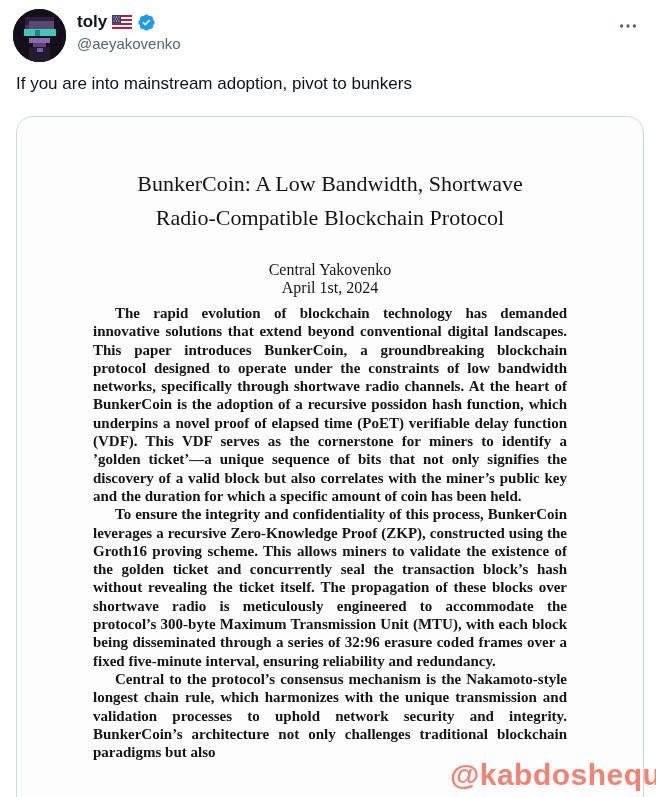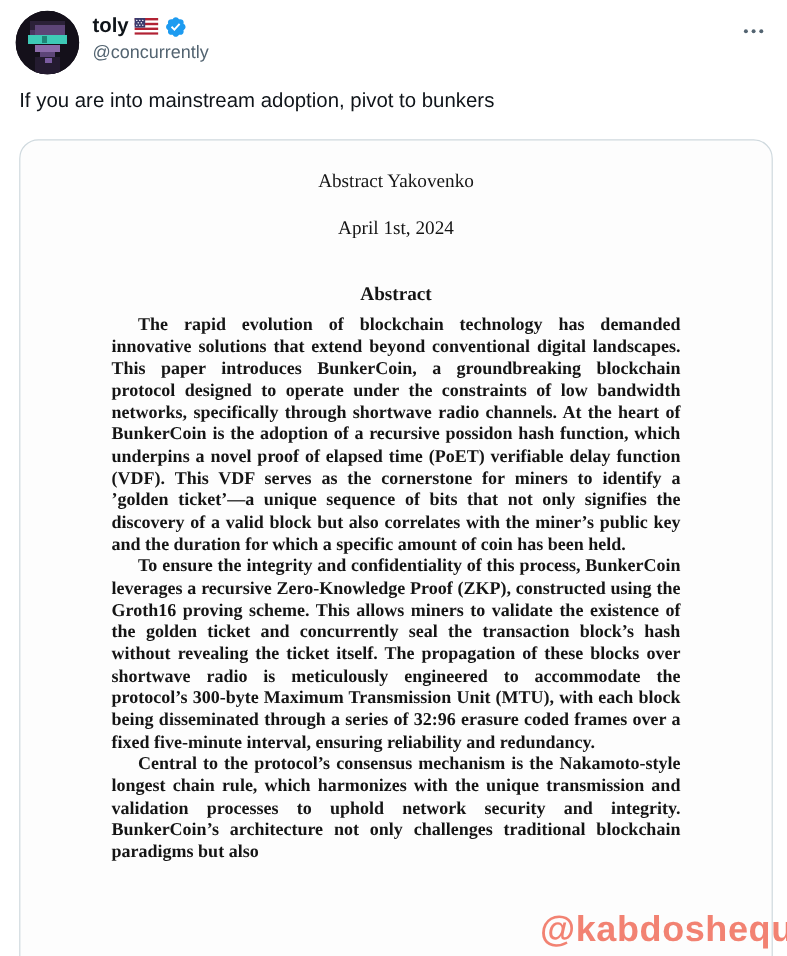--- a/index.html
+++ b/index.html
@@ -89,21 +89,20 @@
     font-size: 22px;
     font-weight: 400;
     line-height: 34px;
   }
   .paper-author {
     margin-top: 26px;
     text-align: center;
     font-size: 16px;
   }
   .paper-date {
-    margin-top: 21px;
     text-align: center;
     font-size: 16px;
   }
   .abstract-heading {
     margin-top: 37px;
     text-align: center;
     font-size: 16px;
     font-weight: 700;
   }
   .abstract {
@@ -165,38 +164,38 @@
             <circle cx="5.8" cy="4" r="0.6" fill="#fff"></circle>
           <circle cx="2" cy="6" r="0.6" fill="#fff"></circle>
             <circle cx="4.5" cy="6" r="0.6" fill="#fff"></circle>
             <circle cx="7" cy="6" r="0.6" fill="#fff"></circle>
         </svg>
         <svg class="badge" viewBox="0 0 24 24">
           <path fill="#1d9bf0" d="M22.25 12c0-1.43-.88-2.67-2.19-3.34.46-1.39.2-2.9-.81-3.91s-2.52-1.27-3.91-.81c-.66-1.31-1.91-2.19-3.34-2.19s-2.67.88-3.33 2.19c-1.4-.46-2.91-.2-3.92.81s-1.26 2.52-.8 3.91c-1.31.67-2.2 1.91-2.2 3.34s.89 2.67 2.2 3.34c-.46 1.39-.21 2.9.8 3.91s2.52 1.26 3.91.81c.67 1.31 1.91 2.19 3.34 2.19s2.68-.88 3.34-2.19c1.39.45 2.9.2 3.91-.81s1.27-2.52.81-3.91c1.31-.67 2.19-1.91 2.19-3.34z"></path>
           <path fill="#ffffff" d="M10.54 16.2l-3.74-3.74 1.41-1.42 2.26 2.26 4.8-5.23 1.47 1.36z"></path>
         </svg>
       </div>
-      <div class="handle">@concurrently</div>
+      <div class="handle">@aeyakovenko</div>
     </div>
     <button class="more-btn" aria-label="More">
       <svg width="22" height="22" viewBox="0 0 24 24">
         <circle cx="5" cy="12" r="1.8" fill="#536471"></circle>
         <circle cx="12" cy="12" r="1.8" fill="#536471"></circle>
         <circle cx="19" cy="12" r="1.8" fill="#536471"></circle>
       </svg>
     </button>
   </div>
 
   <div class="tweet-text">If you are into mainstream adoption, pivot to bunkers</div>
 
   <div class="card">
     <div class="paper">
-      <div class="paper-author">Abstract Yakovenko</div>
+      <div class="paper-title">BunkerCoin: A Low Bandwidth, Shortwave Radio-Compatible Blockchain Protocol</div>
+      <div class="paper-author">Central Yakovenko</div>
       <div class="paper-date">April 1st, 2024</div>
-      <div class="abstract-heading">Abstract</div>
       <div class="abstract">
         <p>The rapid evolution of blockchain technology has demanded innovative solutions that extend beyond conventional digital landscapes. This paper introduces BunkerCoin, a groundbreaking blockchain protocol designed to operate under the constraints of low bandwidth networks, specifically through shortwave radio channels. At the heart of BunkerCoin is the adoption of a recursive possidon hash function, which underpins a novel proof of elapsed time (PoET) verifiable delay function (VDF). This VDF serves as the cornerstone for miners to identify a ’golden ticket’—a unique sequence of bits that not only signifies the discovery of a valid block but also correlates with the miner’s public key and the duration for which a specific amount of coin has been held.</p>
         <p>To ensure the integrity and confidentiality of this process, BunkerCoin leverages a recursive Zero-Knowledge Proof (ZKP), constructed using the Groth16 proving scheme. This allows miners to validate the existence of the golden ticket and concurrently seal the transaction block’s hash without revealing the ticket itself. The propagation of these blocks over shortwave radio is meticulously engineered to accommodate the protocol’s 300-byte Maximum Transmission Unit (MTU), with each block being disseminated through a series of 32:96 erasure coded frames over a fixed five-minute interval, ensuring reliability and redundancy.</p>
         <p>Central to the protocol’s consensus mechanism is the Nakamoto-style longest chain rule, which harmonizes with the unique transmission and validation processes to uphold network security and integrity. BunkerCoin’s architecture not only challenges traditional blockchain paradigms but also</p>
       </div>
     </div>
   </div>
 
   <div class="watermark">@kabdoshequ</div>
 

